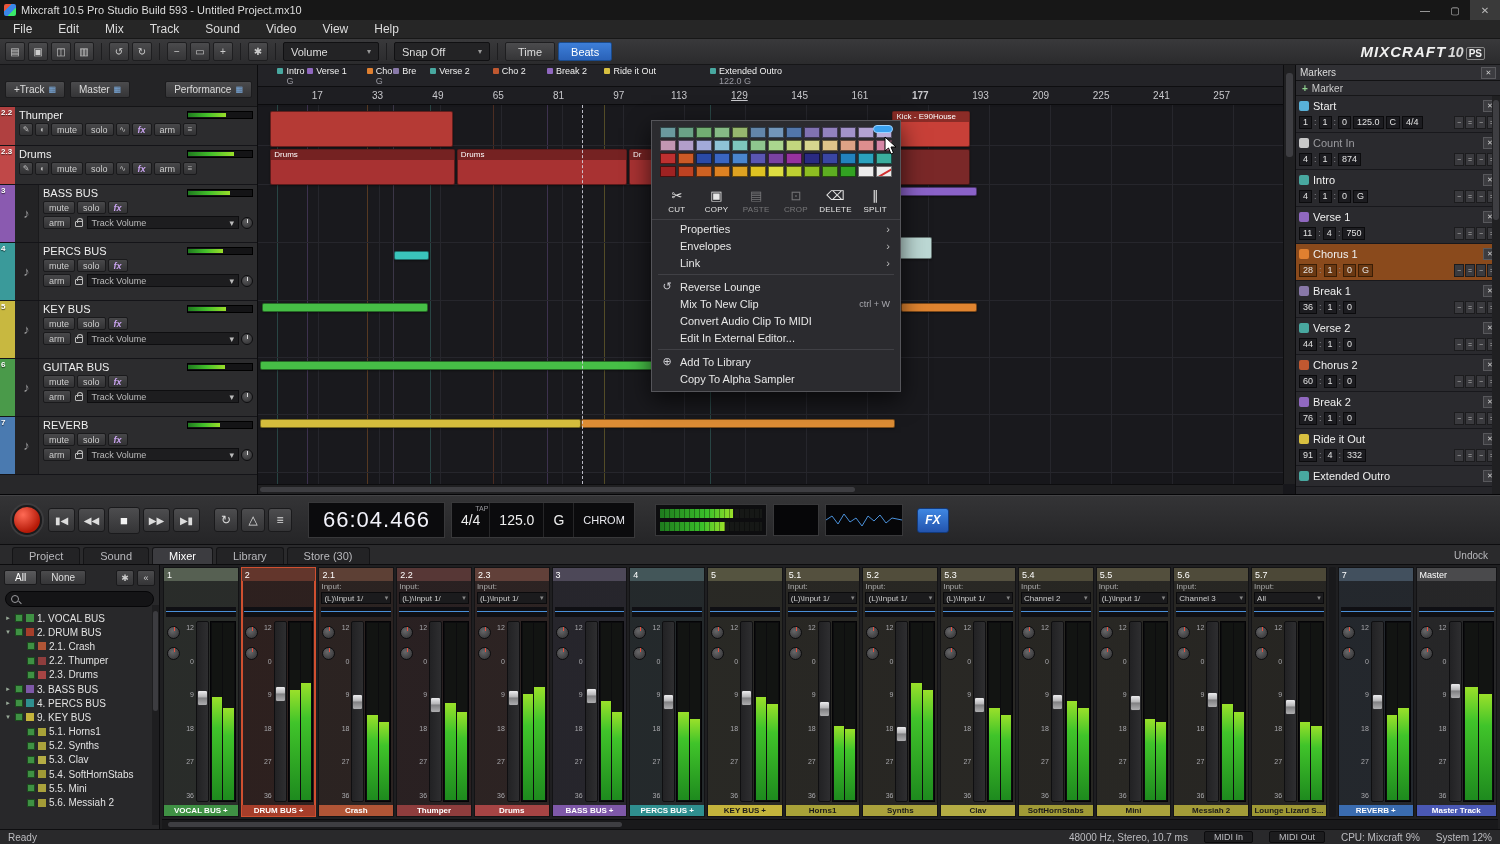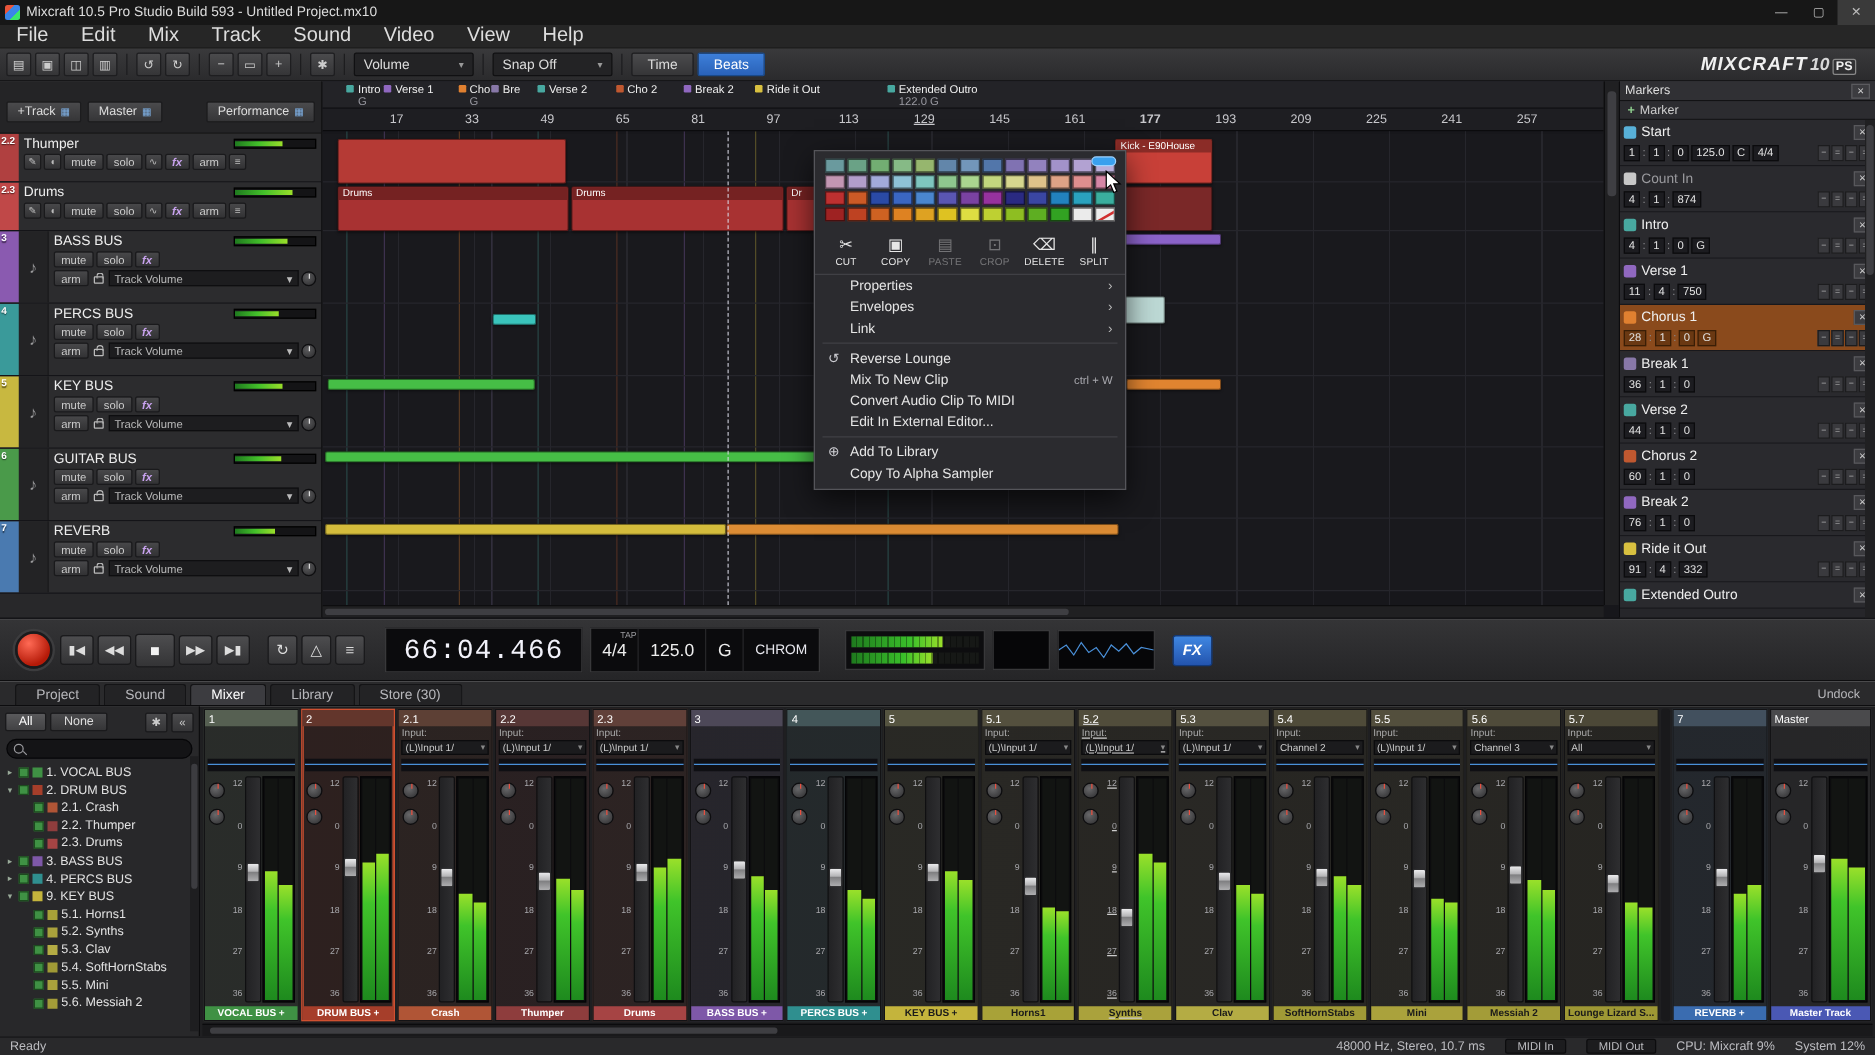--- a/index.html
+++ b/index.html
@@ -1,27 +1,27 @@
 <!DOCTYPE html>
 <html><head>
 <meta charset="utf-8">
 <style>
 *{box-sizing:border-box;margin:0;padding:0}
 html,body{width:1500px;height:844px}
 body{font-family:"Liberation Sans",sans-serif;font-size:11px;color:#ccc;background:#111;overflow:hidden}
-#app{position:absolute;inset:0;width:1500px;height:844px;background:#e5e5e5;display:flex;flex-direction:column;overflow:hidden}
+#app{position:absolute;inset:0;width:1500px;height:844px;background:#eab308;display:flex;flex-direction:column;overflow:hidden}
 
 .titlebar{height:20px;flex:0 0 20px;background:#171717;display:flex;align-items:center;padding-left:4px;color:#ddd}
 .appicon{width:12px;height:12px;margin-right:5px;border-radius:2px;background:linear-gradient(135deg,#e8553a 0 33%,#3a86e8 33% 66%,#3ae86a 66%)}
 .winbtns{margin-left:auto;display:flex}
 .winbtn{width:30px;height:20px;display:flex;align-items:center;justify-content:center;color:#bbb;font-size:10px}
 .winbtn.close{background:#3a3a3a}
 
 .menubar{height:19px;flex:0 0 19px;background:#262626;display:flex;align-items:center;color:#ddd;border-bottom:1px solid #171717}
-.menuitem{padding:0 13px;font-size:16px}
+.menuitem{padding:0 13px;font-size:12px}
 
 .toolbar{height:26px;flex:0 0 26px;background:linear-gradient(#39393b,#2b2b2d);display:flex;align-items:center;padding:0 5px;gap:3px;border-bottom:1px solid #161618}
 .tbtn{width:20px;height:19px;background:linear-gradient(#4b4b4d,#353537);border:1px solid #1e1e20;border-radius:2px;display:flex;align-items:center;justify-content:center;font-size:10px;color:#ccc}
 .tsep{width:1px;height:17px;background:#1d1d1f;margin:0 4px}
 .tselect{height:19px;background:#232325;border:1px solid #101012;border-radius:2px;display:flex;align-items:center;padding:0 7px;color:#ddd;min-width:96px;justify-content:space-between;gap:10px}
 .tselect::after{content:"▾";font-size:8px;color:#999}
 .timebtn{height:19px;padding:0 12px;background:linear-gradient(#4b4b4d,#353537);border:1px solid #1e1e20;color:#ddd;display:flex;align-items:center;border-radius:2px}
 .timebtn.active{background:linear-gradient(#3d7fd9,#2a62b8);color:#fff;border-color:#1a4a8a}
 .brand{margin-left:auto;display:flex;align-items:baseline;gap:2px;color:#f0f0f0;padding-right:10px;font-style:italic;font-weight:bold}
 .brand .bname{font-size:15px;letter-spacing:1px}
@@ -115,21 +115,21 @@
 .me-spin{width:10px;height:13px;background:#3a3a3e;border:1px solid #1c1c1e;font-size:7px;color:#bbb;display:flex;align-items:center;justify-content:center}
 .mp-scroll{position:absolute;right:0;top:0;bottom:0;width:8px;background:#202022}
 .mp-scroll i{position:absolute;left:1px;right:1px;top:4px;height:120px;background:#3e3e42;border-radius:3px}
 
 .transport{height:50px;flex:0 0 50px;background:linear-gradient(#343436,#252527);display:flex;align-items:center;padding:0 12px;gap:6px;border-top:1px solid #434345;border-bottom:1px solid #0d0d0f}
 .recbtn{width:30px;height:30px;border-radius:50%;background:radial-gradient(circle at 35% 30%,#ff6a55,#b51a08 70%);border:2px solid #1a1a1c;box-shadow:0 0 0 2px #3c3c3e;flex:0 0 30px}
 #transbtns,#modebtns{display:flex;gap:3px;align-items:center}
 .transbtn{min-width:27px;height:24px;background:linear-gradient(#4d4d4f,#343436);border:1px solid #1a1a1c;border-radius:3px;color:#ddd;display:flex;align-items:center;justify-content:center;font-size:10px;padding:0 4px}
 .transbtn.stop{min-width:32px;height:27px;font-size:13px;color:#f2f2f2}
 .modebtn{width:24px;height:24px;background:linear-gradient(#4d4d4f,#343436);border:1px solid #1a1a1c;border-radius:3px;color:#ddd;display:flex;align-items:center;justify-content:center;font-size:12px}
-.timedisp{background:#0b0b0d;border:1px solid #38383a;height:36px;display:flex;align-items:center;padding:0 14px;color:#f2f2fa;font-size:22px;font-family:Liberation Mono, monospace;letter-spacing:1px;margin-left:10px}
+.timedisp{background:#0b0b0d;border:1px solid #38383a;height:36px;display:flex;align-items:center;padding:0 14px;color:#f2f2fa;font-size:22px;font-family:Liberation Sans, sans-serif;letter-spacing:1px;margin-left:10px}
 .tgroup{display:flex;background:#0b0b0d;border:1px solid #38383a;height:36px;align-items:stretch}
 .tfield{display:flex;align-items:center;padding:0 9px;color:#eee;font-size:14px;border-left:1px solid #262628;position:relative}
 .tfield:first-child{border-left:none}
 .tfield .tap{font-size:7px;color:#9a9a9e;position:absolute;right:1px;top:2px}
 .tfield.small{font-size:11px;color:#e8e8ee}
 .mastermeter{width:112px;height:32px;background:#0d0d0f;border:1px solid #38383a;display:flex;flex-direction:column;justify-content:center;gap:4px;padding:0 4px;margin-left:14px}
 .mm-bar{height:9px;background:#161816;position:relative;overflow:hidden}
 .mm-bar i{position:absolute;left:0;top:0;bottom:0;background:linear-gradient(90deg,#1e7a1e,#3ac02a 65%,#9ae02a)}
 .mm-bar::after{content:"";position:absolute;inset:0;background:repeating-linear-gradient(90deg,transparent 0 4px,rgba(0,0,0,.35) 4px 5px)}
 .minidisp{width:46px;height:32px;background:#060608;border:1px solid #38383a}
@@ -1312,21 +1312,21 @@
               </div>
               <div class="mcol">
                 <i style="height: 40%;"></i>
               </div>
             </div>
           </div>
           <div class="strip-name" style="background: rgb(168, 162, 56); color: rgb(26, 26, 26);">
             <span>Horns1</span>
           </div>
         </div>
-        <div class="strip" style="background: linear-gradient(rgba(24, 24, 26, 0.72), rgba(24, 24, 26, 0.72)), rgb(81, 77, 59); text-decoration: underline;">
+        <div class="strip" style="background: linear-gradient(rgba(24, 24, 26, 0.72), rgba(24, 24, 26, 0.72)), rgb(81, 77, 59);">
           <div class="strip-head" style="background: rgb(81, 77, 59);">
             <span class="sid">5.2</span>
           </div>
           <div class="strip-input">
             <div class="ilab">Input:</div>
             <div class="iv">
               <span>(L)\Input 1/</span>
               <span class="arr">▾</span>
             </div>
           </div>

